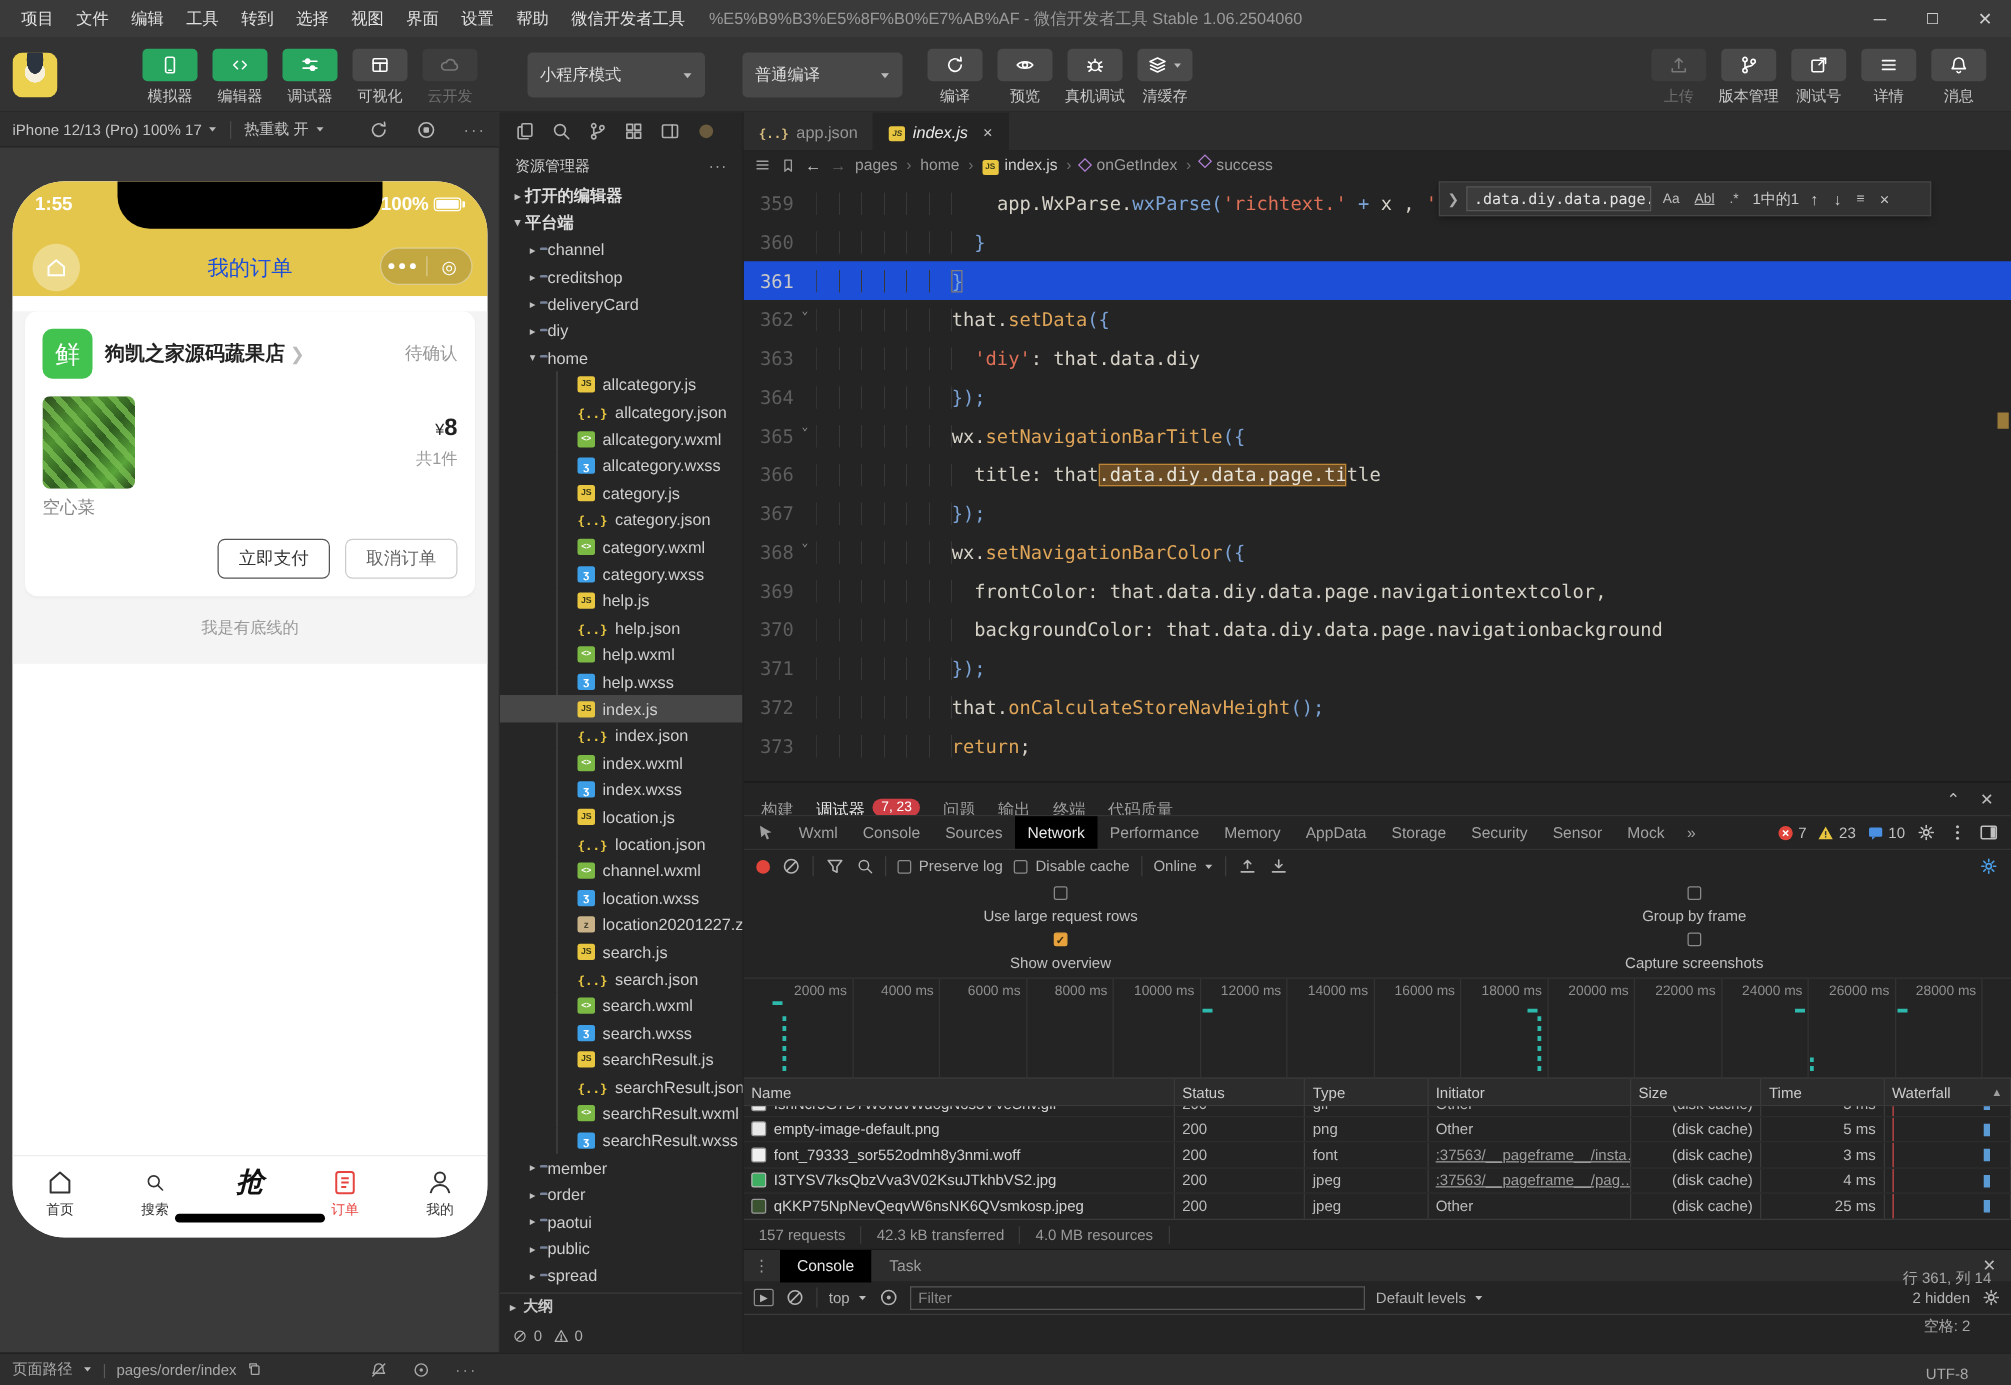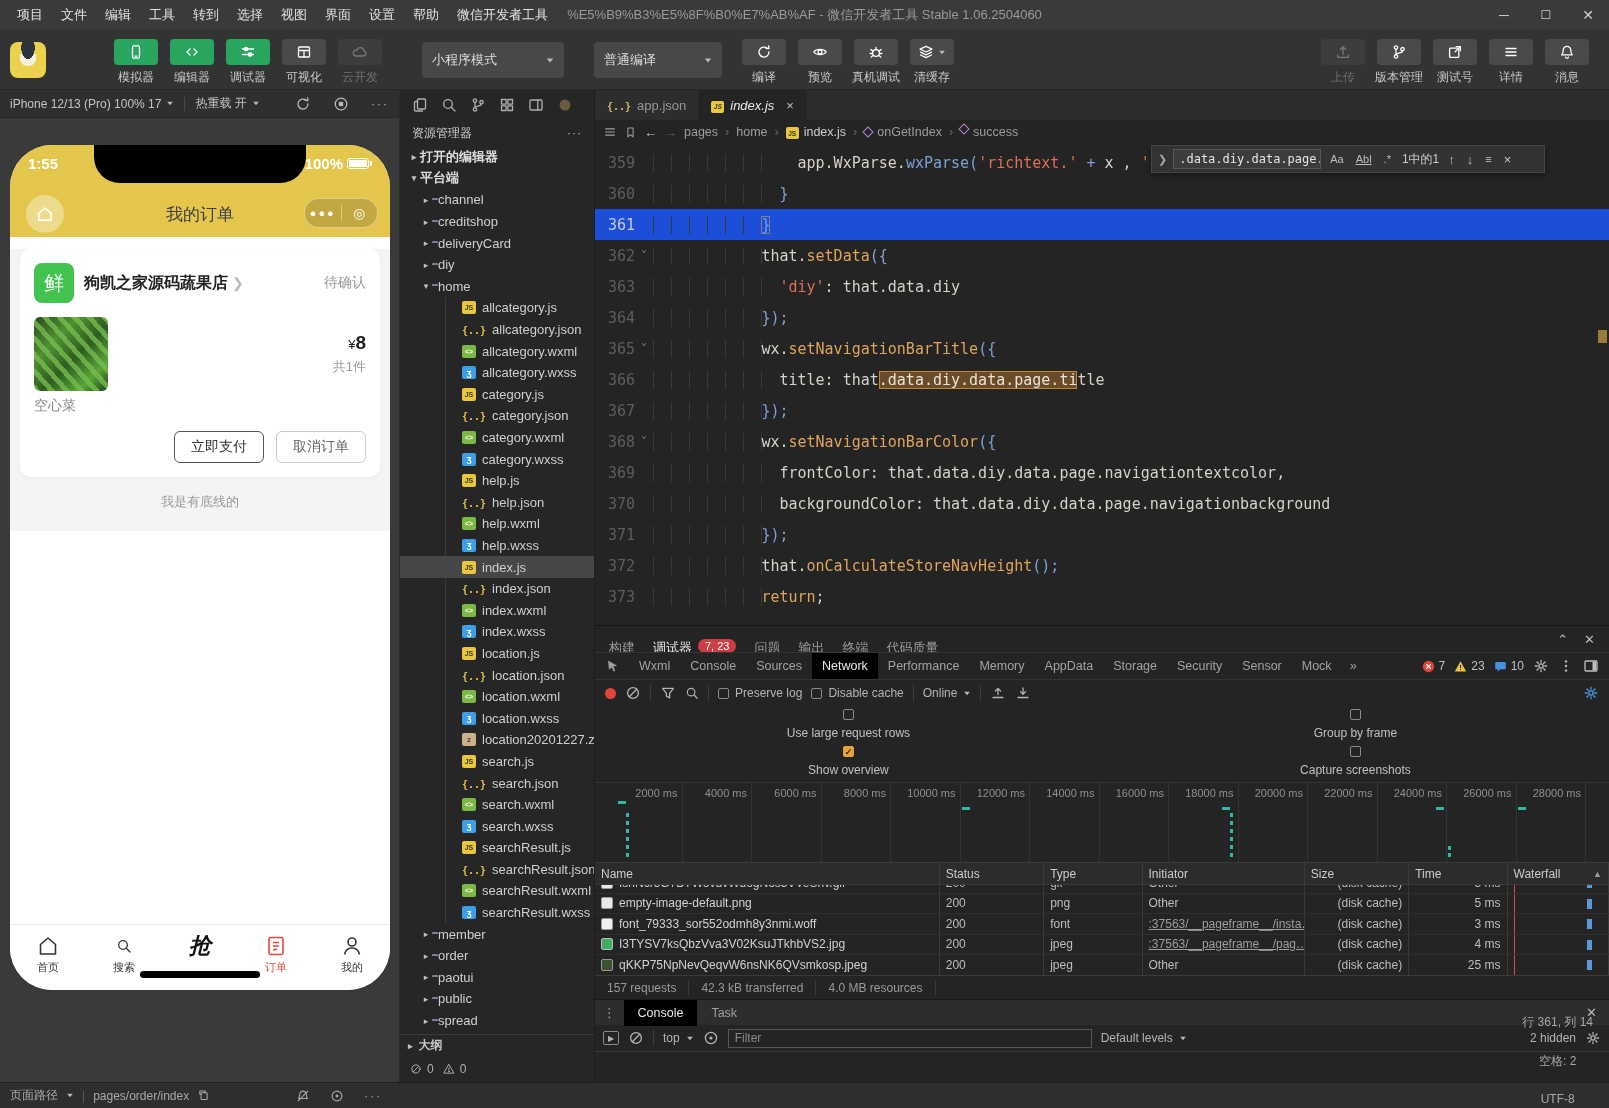--- a/index.html
+++ b/index.html
@@ -47,21 +47,21 @@
   #sim-toolbar .ico { color:#b8b8b8; margin-left:22px; }
   #phone { position:absolute; left:10px; top:55px; width:380px; height:845px; background:#fff; border-radius:42px; overflow:hidden; }
   #p-header { position:absolute; left:0; top:0; right:0; height:92px; background:#e5c64d; }
   #notch { position:absolute; left:84px; top:0; width:212px; height:38px; background:#000; border-radius:0 0 26px 26px; }
   #p-status { position:absolute; top:10px; left:0; right:0; display:flex; justify-content:space-between; padding:0 18px; color:#fff; font-size:15px; font-weight:bold; align-items:center; }
   .batt { display:inline-flex; align-items:center; gap:4px; }
   .batt .shell { width:22px; height:11px; border:1px solid #fff; border-radius:3px; padding:1px; }
   .batt .shell i { display:block; width:100%; height:100%; background:#fff; border-radius:1px; }
   .batt .tip { width:2px; height:5px; background:#fff; border-radius:0 1px 1px 0; margin-left:-3px; }
   #home-btn { position:absolute; left:16px; top:50px; width:38px; height:38px; border-radius:50%; background:rgba(255,255,255,.35); display:flex; align-items:center; justify-content:center; color:#fff; }
-  #p-title { position:absolute; left:0; right:0; top:58px; text-align:center; color:#404040; font-size:17px; font-weight:500; }
+  #p-title { position:absolute; left:0; right:0; top:58px; text-align:center; color:#1d4ed8; font-size:17px; font-weight:500; }
   #capsule { position:absolute; right:12px; top:53px; width:74px; height:30px; border-radius:16px; background:rgba(0,0,0,.15); border:1px solid rgba(255,255,255,.4); display:flex; align-items:center; color:#fff; }
   #capsule .dots { flex:1; text-align:center; letter-spacing:2px; font-size:11px; }
   #capsule .sep { width:1px; height:16px; background:rgba(255,255,255,.4); }
   #capsule .circ { flex:1; text-align:center; font-size:14px; }
   #p-content { position:absolute; top:92px; bottom:66px; left:0; right:0; background:#fff; overflow:hidden; }
   #gray-block { background:#f4f4f4; padding-bottom:2px; }
   #order-card { margin:12px 10px 0; background:#fff; border-radius:10px; padding:14px; box-shadow:0 1px 3px rgba(0,0,0,.04); }
   .card-head { display:flex; align-items:center; }
   #store-icon { width:40px; height:40px; border-radius:8px; background:#42c24e; color:#fff; font-size:20px; display:flex; align-items:center; justify-content:center; }
   #store-name { font-size:16px; font-weight:bold; color:#222; margin-left:10px; }
@@ -723,21 +723,21 @@
         <div class="trow d2">
           <span class="tw"></span>
           <span class="fic"><span class="fjson">{..}</span></span>
           <span>location.json</span>
         </div>
         <div class="trow d2">
           <span class="tw"></span>
           <span class="fic">
             <span class="fwxml">&lt;&gt;</span>
           </span>
-          <span>location.wxml</span>
+          <span>channel.wxml</span>
         </div>
         <div class="trow d2">
           <span class="tw"></span>
           <span class="fic">
             <span class="fwxss">ʒ</span>
           </span>
           <span>location.wxss</span>
         </div>
         <div class="trow d2">
           <span class="tw"></span>

